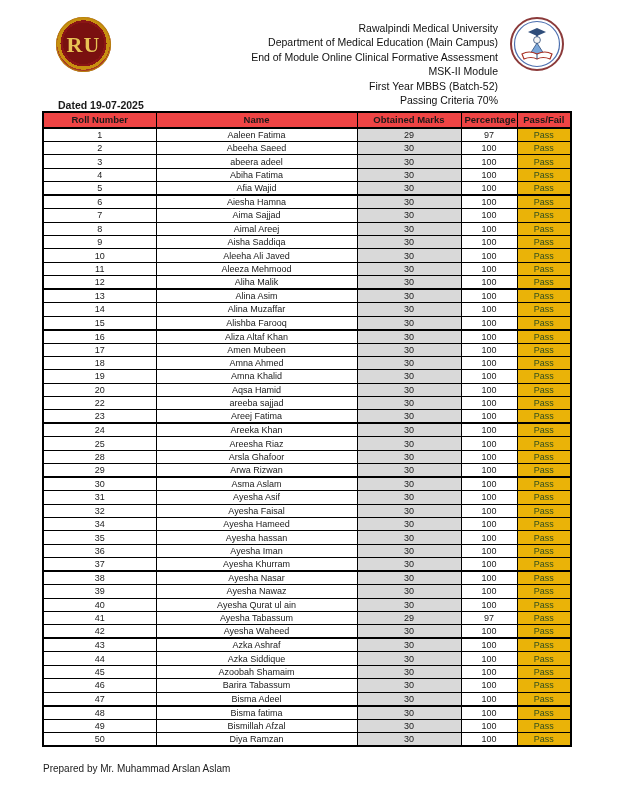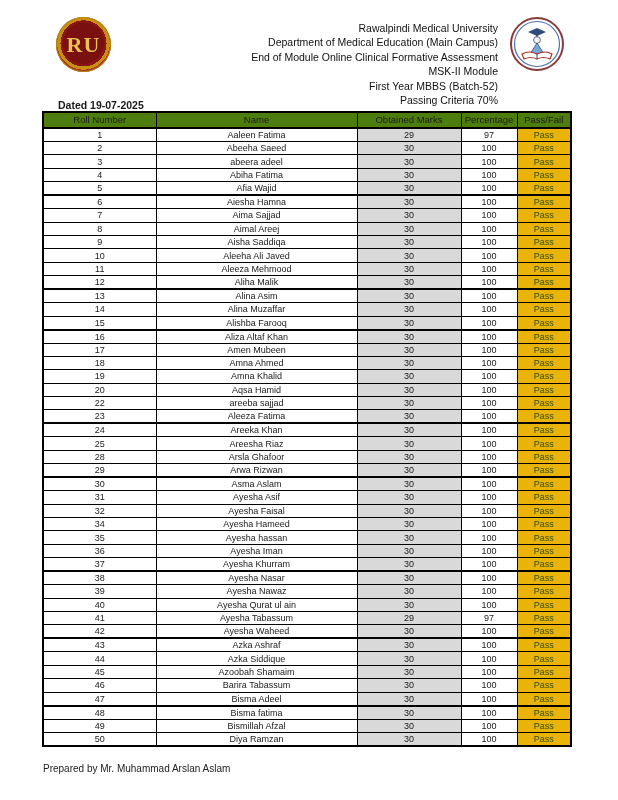--- a/index.html
+++ b/index.html
@@ -58,22 +58,22 @@
   table.results col.c4 { width:56px;  }
   table.results col.c5 { width:54px;  }
   table.results th, table.results td {
     border:1px solid #000000;
     height:13.4px; padding:0 3px;
     overflow:hidden; white-space:nowrap;
     font-weight:normal; text-align:center;
     line-height:12px;
   }
   table.results thead th {
-    font-weight:normal; font-size:9.5px; height:16px;
-    border-bottom:2px solid #000; background:#4d7c0f;
+    font-weight:bold; font-size:9.5px; height:16px;
+    border-bottom:2px solid #000; background:#ef4444;
   }
   table.results { border:2px solid #000; }
   td.c-name { text-align:left; padding-left:5px; }
   td.c-marks { background:#d9d9d9; }
   td.c-result {
     background:#eab308; color:#2e4e1f; font-weight:normal;
   }
   
   tbody tr:nth-child(5)  td, tbody tr:nth-child(12) td,
   tbody tr:nth-child(15) td, tbody tr:nth-child(22) td,
@@ -280,21 +280,21 @@
         </tr>
         <tr>
           <td class="c-roll">22</td>
           <td class="c-name">areeba sajjad</td>
           <td class="c-marks">30</td>
           <td class="c-pct">100</td>
           <td class="c-result">Pass</td>
         </tr>
         <tr>
           <td class="c-roll">23</td>
-          <td class="c-name">Aleeza Fatima</td>
+          <td class="c-name">Areej Fatima</td>
           <td class="c-marks">30</td>
           <td class="c-pct">100</td>
           <td class="c-result">Pass</td>
         </tr>
         <tr>
           <td class="c-roll">24</td>
           <td class="c-name">Areeka Khan</td>
           <td class="c-marks">30</td>
           <td class="c-pct">100</td>
           <td class="c-result">Pass</td>

